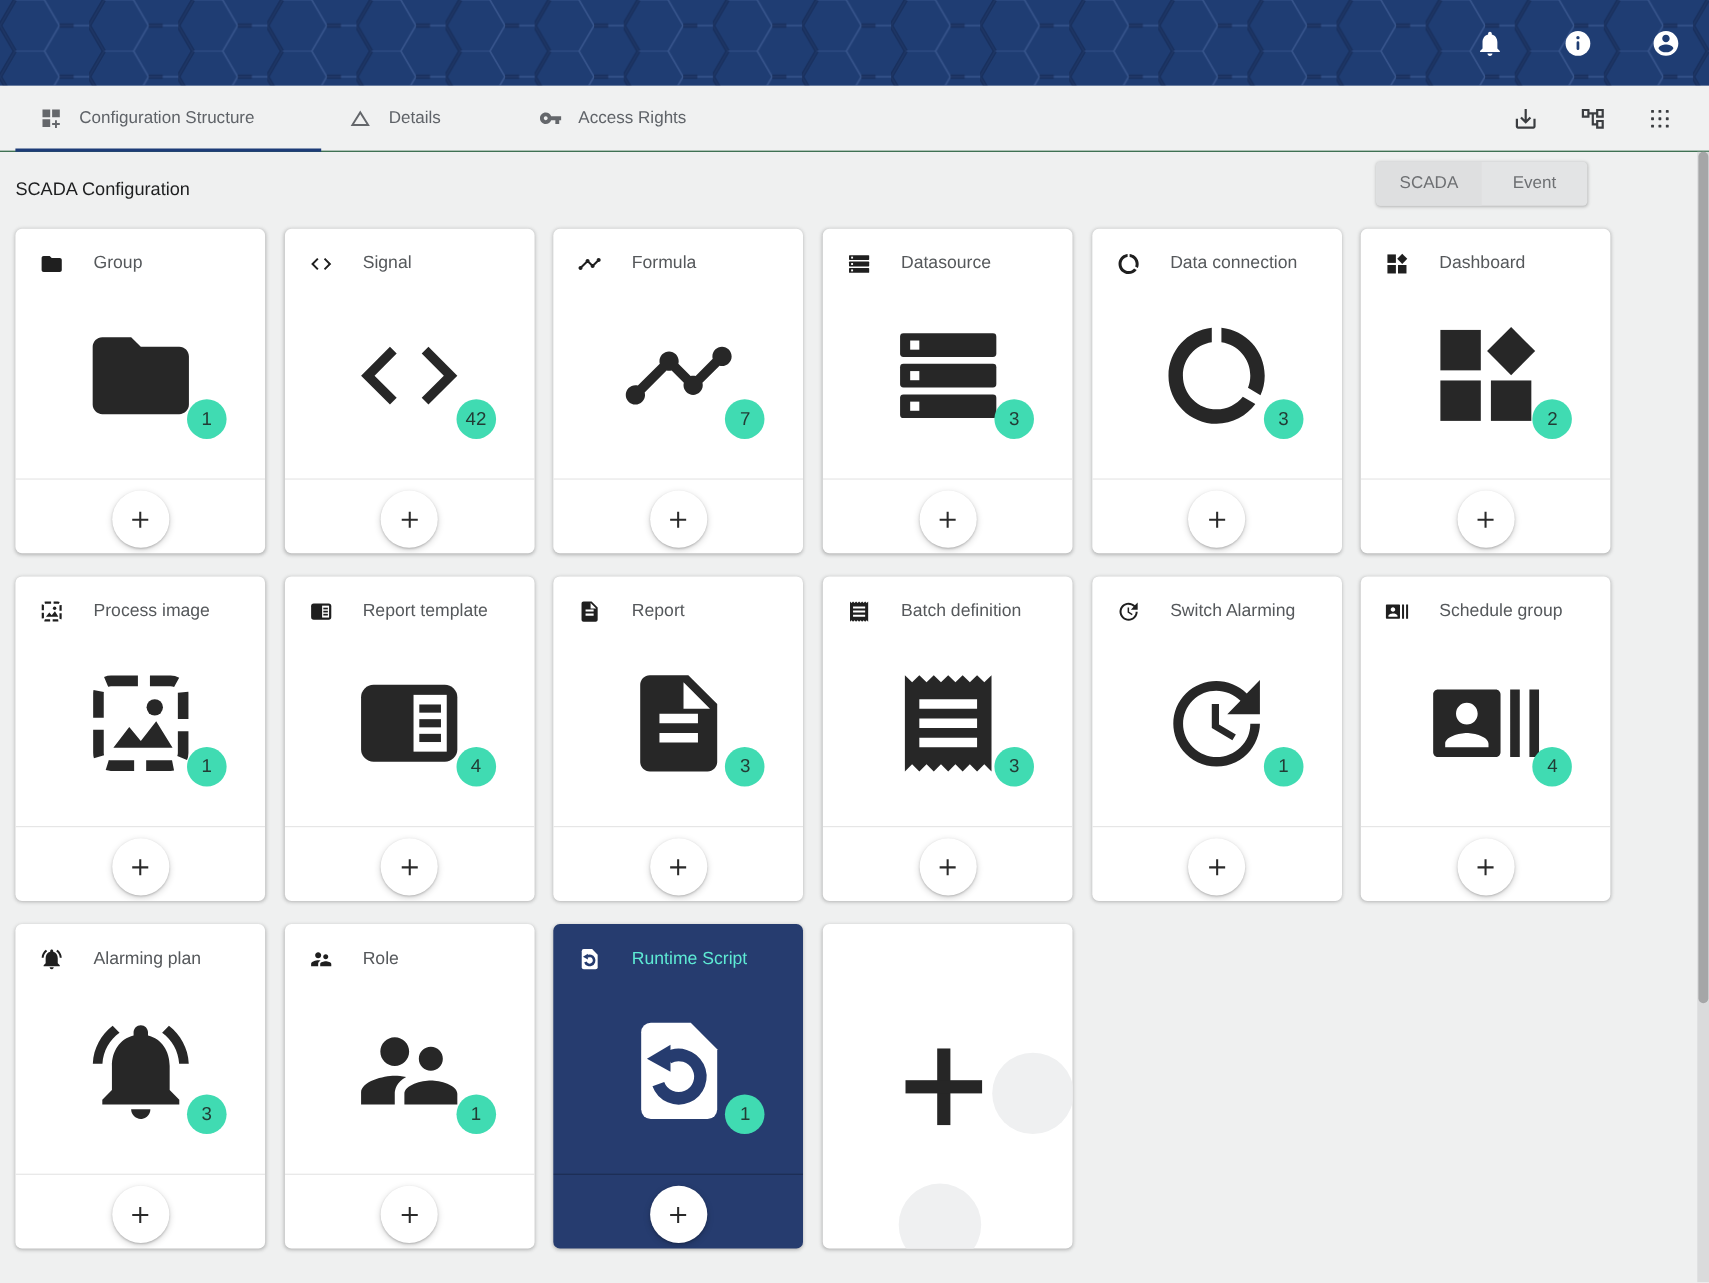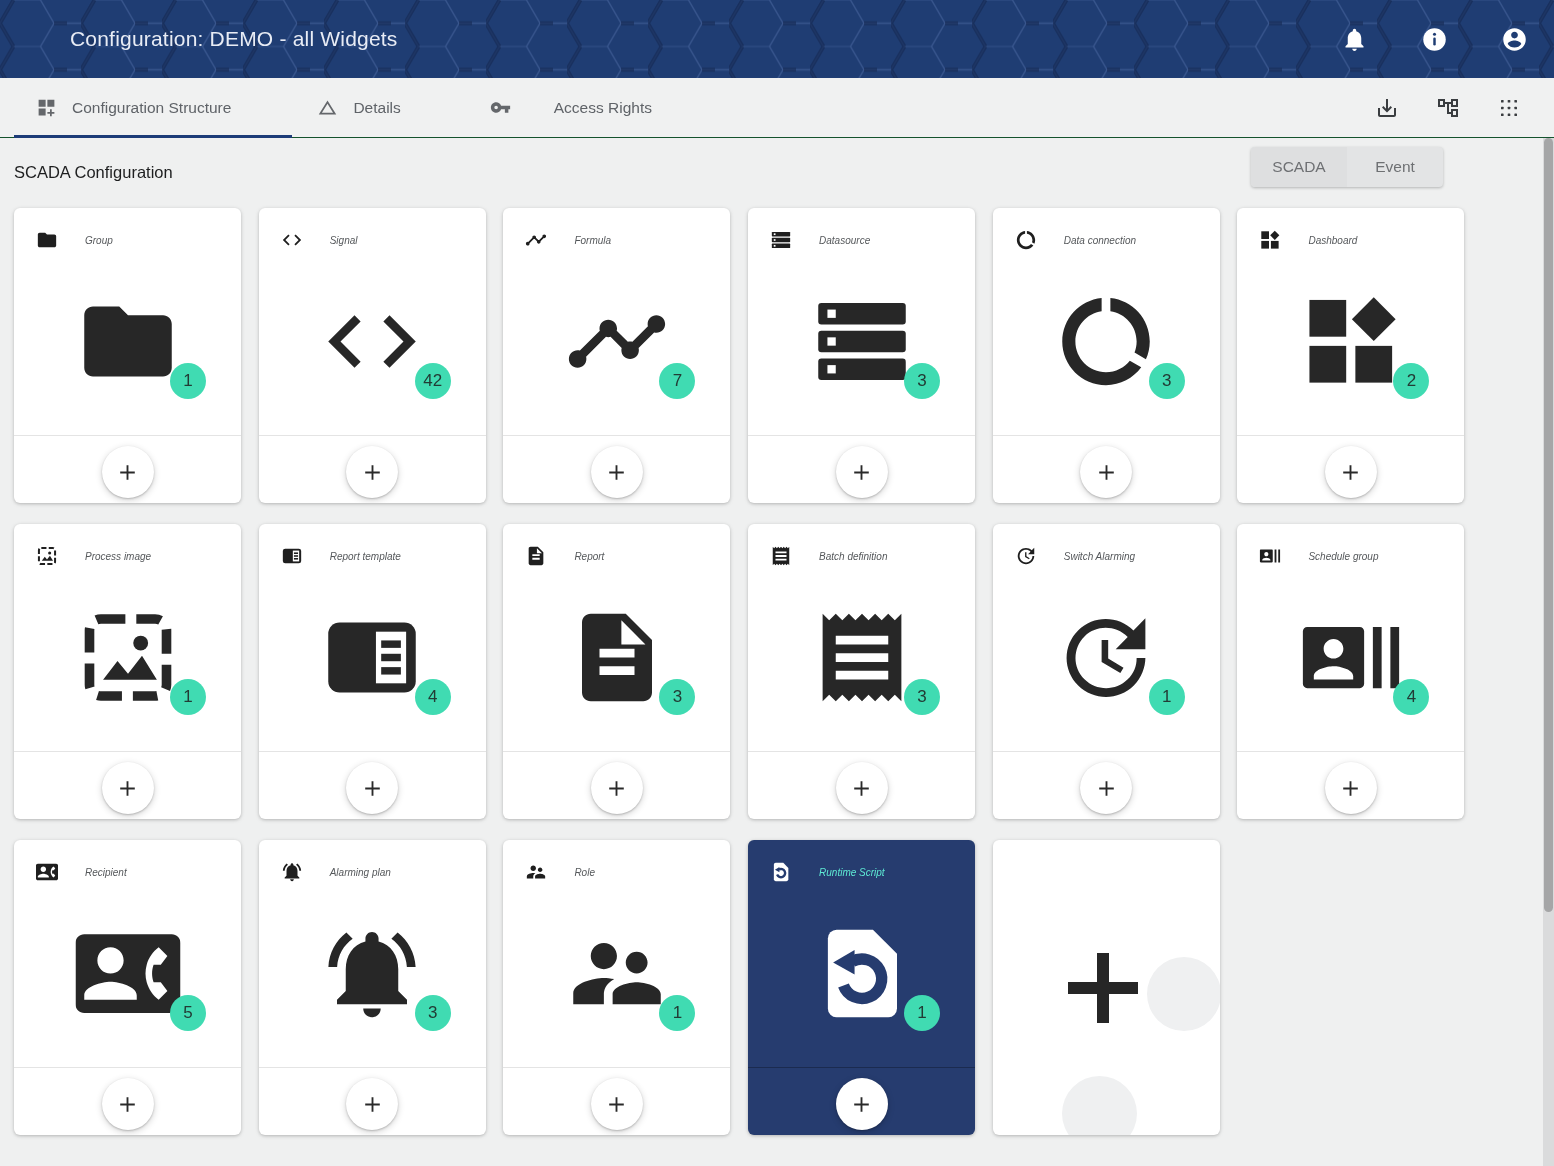--- a/index.html
+++ b/index.html
@@ -24,21 +24,21 @@
   .tabbar {
     position:absolute; top:78px; left:0; right:0; height:60px;
     background:#f0f1f1; border-bottom:1px solid #14532d;
     display:flex; align-items:center;
   }
   .tab { position:relative; display:flex; align-items:center; height:100%; color:#5f6368; font-size:15.5px; cursor:pointer; white-space:nowrap; }
   .tab-icon { width:21px; height:21px; margin-right:15px; color:#64676b; }
   .tab-icon svg { width:100%; height:100%; display:block; fill:currentColor; }
   #tab-cfg { padding:0 28px 0 36px; }
   #tab-details { margin-left:24px; padding:0 34px; }
-  #tab-access { margin-left:21px; padding:0 34px;gap:28px; }
+  #tab-access { margin-left:21px; padding:0 34px; }
   .tab-underline { position:absolute; left:14px; bottom:-1px; width:278px; height:3px; background:#1d3c78; }
   .tab-actions { margin-left:auto; display:flex; align-items:center; gap:37px; margin-right:33px; }
   .ta-icon { width:24px; height:24px; color:#3a3d40; cursor:pointer; }
   .ta-icon svg { width:100%; height:100%; display:block; fill:currentColor; }
 
   
   .section-title { position:absolute; left:14px; top:163px; font-size:16.5px; color:#1d1e1f; }
   .mode-toggle {
     position:absolute; right:111px; top:147px; height:40px; border-radius:4px;
     background:#e3e4e5; box-shadow:0 1px 3px rgba(0,0,0,.25);
@@ -54,21 +54,21 @@
     column-gap:17.7px; row-gap:21px; grid-auto-rows:295px;
   }
   .card {
     position:relative; background:#ffffff; border-radius:6px; overflow:hidden;
     box-shadow:0 1px 3px rgba(0,0,0,.16), 0 1px 5px rgba(0,0,0,.10);
     cursor:pointer;
   }
   .card-head { position:absolute; top:21px; left:22px; display:flex; align-items:center; }
   .small-icon { width:22px; height:22px; color:#1f1f1f; margin-right:27px; flex:none; }
   .small-icon svg { width:100%; height:100%; display:block; fill:currentColor; }
-  .card-label { font-size:10px; color:#55585b; white-space:nowrap;font-style:italic; }
+  .card-label { font-size:16px; color:#55585b; white-space:nowrap; }
   .big-icon { position:absolute; top:81px; left:50%; transform:translateX(-50%); width:105px; height:105px; color:#272727; }
   .big-icon svg { width:100%; height:100%; display:block; fill:currentColor; }
   .badge {
     position:absolute; left:156px; top:155px; width:36px; height:36px; border-radius:50%;
     background:#40dbb2; color:#223c35; font-size:17px;
     display:flex; align-items:center; justify-content:center;
   }
   .divider { position:absolute; left:0; right:0; top:227px; height:1px; background:#e4e4e4; }
   .card-actions { position:absolute; left:0; right:0; top:228px; height:67px; display:flex; align-items:center; justify-content:center; }
   .add-btn {
@@ -107,21 +107,20 @@
             <path d="M54 23.25 L81 23.25 L94.5 46.5 L81 69.75 L54 69.75 L40.5 46.5 Z"></path>
           </g>
           <g fill="none" stroke="#12254d" stroke-opacity="0.55" stroke-width="4">
             <path d="M13.5 46.5 L0 23.25 L13.5 0"></path>
             <path d="M54 23.25 L67 23.25"></path>
           </g>
         </pattern>
       </defs>
       <rect x="0" y="0" width="100%" height="100%" fill="url(#hexp)"></rect>
     </svg>
-    <div class="topbar-title">Configuration: DEMO - all Widgets</div>
     <div class="topbar-icons">
       <span class="tb-icon">
           <svg viewBox="0 0 24 24" fill="#fff">
             <path d="M12 22.2c1.1 0 2-.9 2-2h-4c0 1.1.9 2 2 2zm6-6.2v-5c0-3.07-1.64-5.64-4.5-6.32V4c0-.83-.67-1.5-1.5-1.5s-1.5.67-1.5 1.5v.68C7.63 5.36 6 7.92 6 11v5l-2 2v1h16v-1l-2-2z"></path>
           </svg>
         </span>
       <span class="tb-icon">
           <svg viewBox="0 0 24 24">
             <circle cx="12" cy="12" r="10" fill="#fff"></circle>
             <rect x="10.9" y="10.3" width="2.2" height="7" rx="1.1" fill="#1f3d73"></rect>
@@ -511,44 +510,20 @@
             <svg viewBox="0 0 24 24">
               <path d="M12 5v14M5 12h14" fill="none" stroke="#2a2a2a" stroke-width="1.8"></path>
             </svg>
           </button>
         </div>
       </div>
       <div class="card">
         <div class="card-head">
           <span class="small-icon">
             <svg viewBox="0 0 24 24">
-              <path d="M22 3H2C.9 3 0 3.9 0 5v14c0 1.1.9 2 2 2h20c1.1 0 2-.9 2-2V5c0-1.1-.9-2-2-2zM8 6c1.66 0 3 1.34 3 3s-1.34 3-3 3-3-1.34-3-3 1.34-3 3-3zm6 12H2v-1c0-2 4-3.1 6-3.1s6 1.1 6 3.1v1zm3.85-4h1.64L21 16l-1.99 1.99c-1.31-.98-2.28-2.38-2.73-3.99-.18-.64-.28-1.31-.28-2s.1-1.36.28-2c.45-1.62 1.42-3.01 2.73-3.99L21 8l-1.51 2h-1.64c-.22.63-.35 1.3-.35 2s.13 1.37.35 2z"></path>
-            </svg>
-          </span>
-          <span class="card-label">Recipient</span>
-        </div>
-        <span class="big-icon">
-          <svg viewBox="0 0 24 24">
-            <path d="M22 3H2C.9 3 0 3.9 0 5v14c0 1.1.9 2 2 2h20c1.1 0 2-.9 2-2V5c0-1.1-.9-2-2-2zM8 6c1.66 0 3 1.34 3 3s-1.34 3-3 3-3-1.34-3-3 1.34-3 3-3zm6 12H2v-1c0-2 4-3.1 6-3.1s6 1.1 6 3.1v1zm3.85-4h1.64L21 16l-1.99 1.99c-1.31-.98-2.28-2.38-2.73-3.99-.18-.64-.28-1.31-.28-2s.1-1.36.28-2c.45-1.62 1.42-3.01 2.73-3.99L21 8l-1.51 2h-1.64c-.22.63-.35 1.3-.35 2s.13 1.37.35 2z"></path>
-          </svg>
-        </span>
-        <div class="badge">5</div>
-        <div class="divider"></div>
-        <div class="card-actions">
-          <button class="add-btn">
-            <svg viewBox="0 0 24 24">
-              <path d="M12 5v14M5 12h14" fill="none" stroke="#2a2a2a" stroke-width="1.8"></path>
-            </svg>
-          </button>
-        </div>
-      </div>
-      <div class="card">
-        <div class="card-head">
-          <span class="small-icon">
-            <svg viewBox="0 0 24 24">
               <path d="M7.58 4.08 6.15 2.65C3.75 4.48 2.17 7.3 2.03 10.5h2c.15-2.65 1.51-4.97 3.55-6.42zm12.39 6.42h2c-.15-3.2-1.73-6.02-4.12-7.85l-1.42 1.43c2.02 1.45 3.39 3.77 3.54 6.42zM18 11c0-3.07-1.64-5.64-4.5-6.32V4c0-.83-.67-1.5-1.5-1.5s-1.5.67-1.5 1.5v.68C7.63 5.36 6 7.92 6 11v5l-2 2v1h16v-1l-2-2v-5zm-6 11c.14 0 .27-.01.4-.04.65-.13 1.19-.58 1.44-1.18.1-.24.15-.5.15-.78h-4c.01 1.1.9 2 2.01 2z"></path>
             </svg>
           </span>
           <span class="card-label">Alarming plan</span>
         </div>
         <span class="big-icon">
           <svg viewBox="0 0 24 24">
             <path d="M7.58 4.08 6.15 2.65C3.75 4.48 2.17 7.3 2.03 10.5h2c.15-2.65 1.51-4.97 3.55-6.42zm12.39 6.42h2c-.15-3.2-1.73-6.02-4.12-7.85l-1.42 1.43c2.02 1.45 3.39 3.77 3.54 6.42zM18 11c0-3.07-1.64-5.64-4.5-6.32V4c0-.83-.67-1.5-1.5-1.5s-1.5.67-1.5 1.5v.68C7.63 5.36 6 7.92 6 11v5l-2 2v1h16v-1l-2-2v-5zm-6 11c.14 0 .27-.01.4-.04.65-.13 1.19-.58 1.44-1.18.1-.24.15-.5.15-.78h-4c.01 1.1.9 2 2.01 2z"></path>
           </svg>
         </span>

